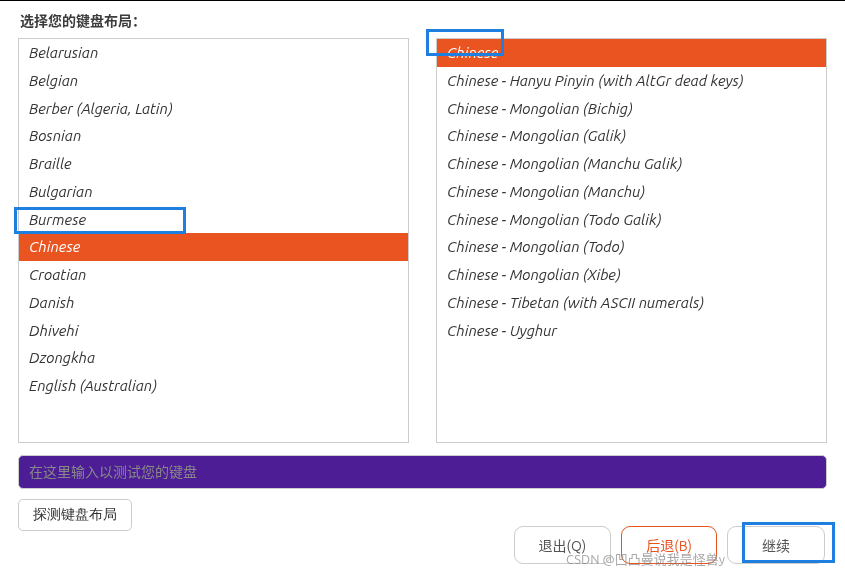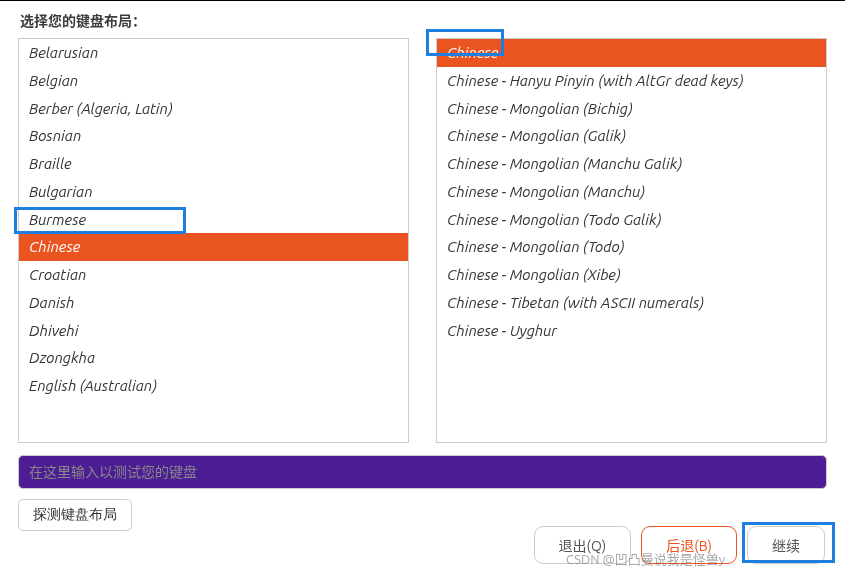--- a/index.html
+++ b/index.html
@@ -94,21 +94,21 @@
       cursor: pointer;
       font-family: inherit;
       color: #555;
     }
     .btn.back {
       border-color: #E95420;
       color: #E95420;
     }
     .btn.continue {
       color: #555;
-      padding: 8px 24px;
+      padding: 8px 34px;
     }
     
     .highlight-box {
       position: absolute;
       border: 3px solid #1E7FE0;
       pointer-events: none;
       z-index: 100;
     }
     
     .arrow-svg {

